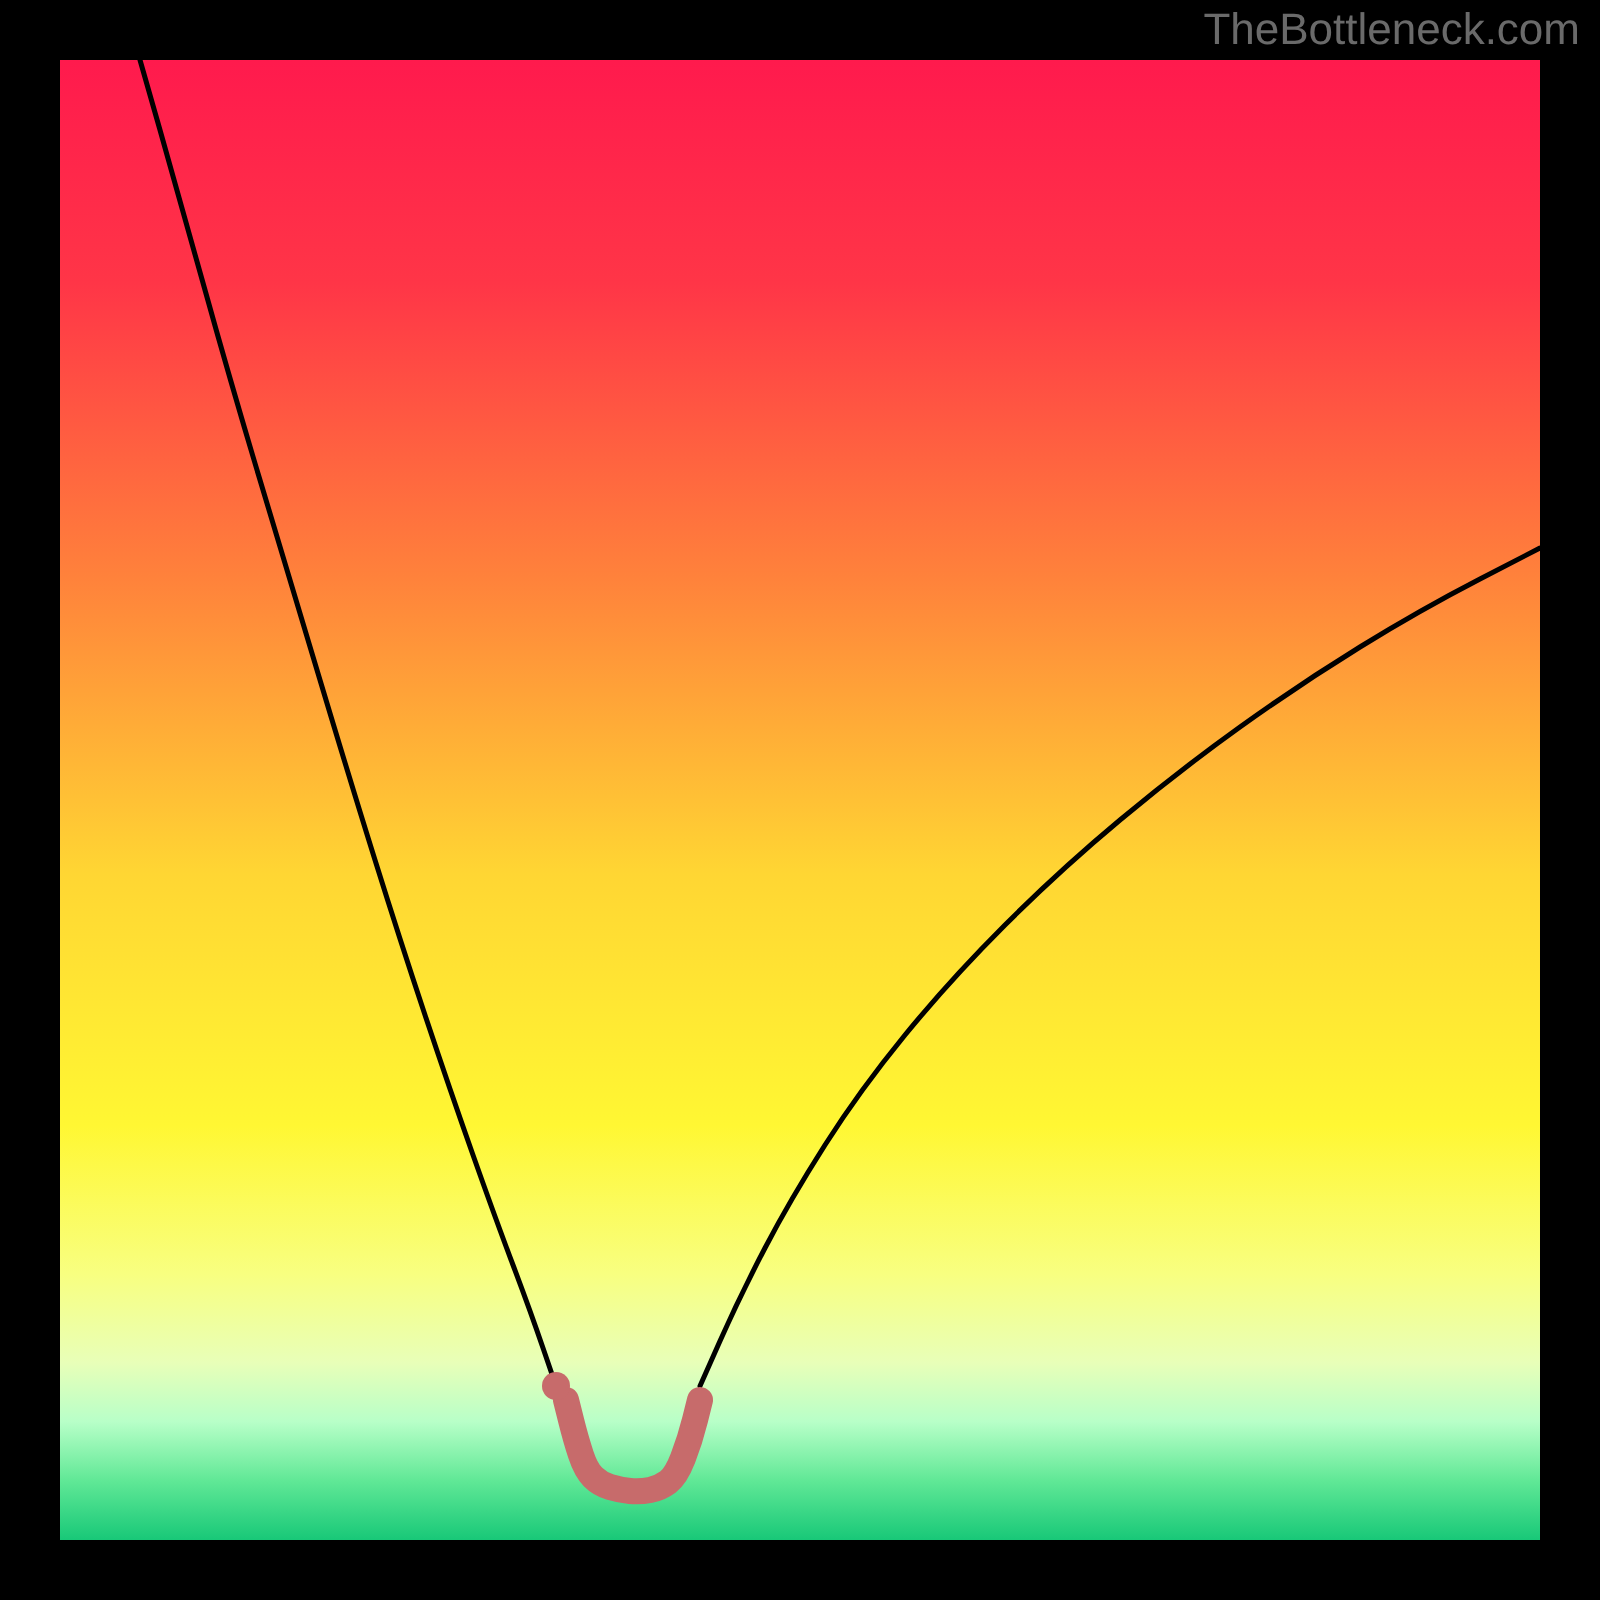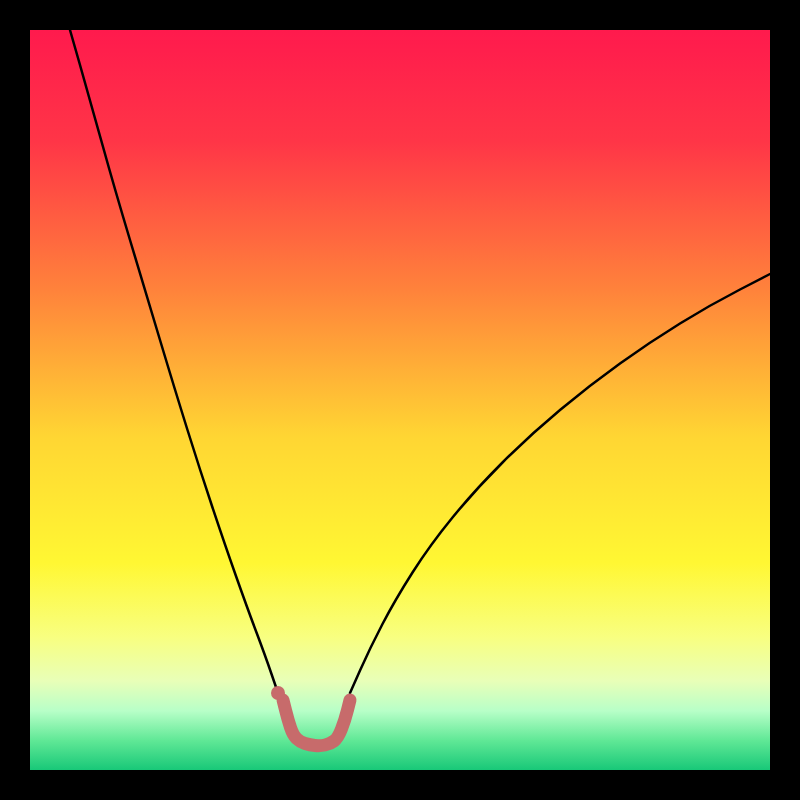--- a/index.html
+++ b/index.html
@@ -27,20 +27,21 @@
     z-index: 10;
   }
   svg {
     display: block;
   }
 </style>
 </head>
 <body>
 
 <div class="chart-container">
+  <div class="watermark">TheBottleneck.com</div>
   <svg id="chart-svg" width="800" height="800" viewBox="0 0 800 800">
     <defs>
       <linearGradient id="bg-grad" x1="0" y1="0" x2="0" y2="1">
           <stop offset="0%" stop-color="#ff1a4d"></stop>
           <stop offset="15%" stop-color="#ff3547"></stop>
           <stop offset="35%" stop-color="#ff823b"></stop>
           <stop offset="55.00000000000001%" stop-color="#ffd633"></stop>
           <stop offset="72%" stop-color="#fff733"></stop>
           <stop offset="82%" stop-color="#f8ff80"></stop>
           <stop offset="88%" stop-color="#e8ffb8"></stop>

